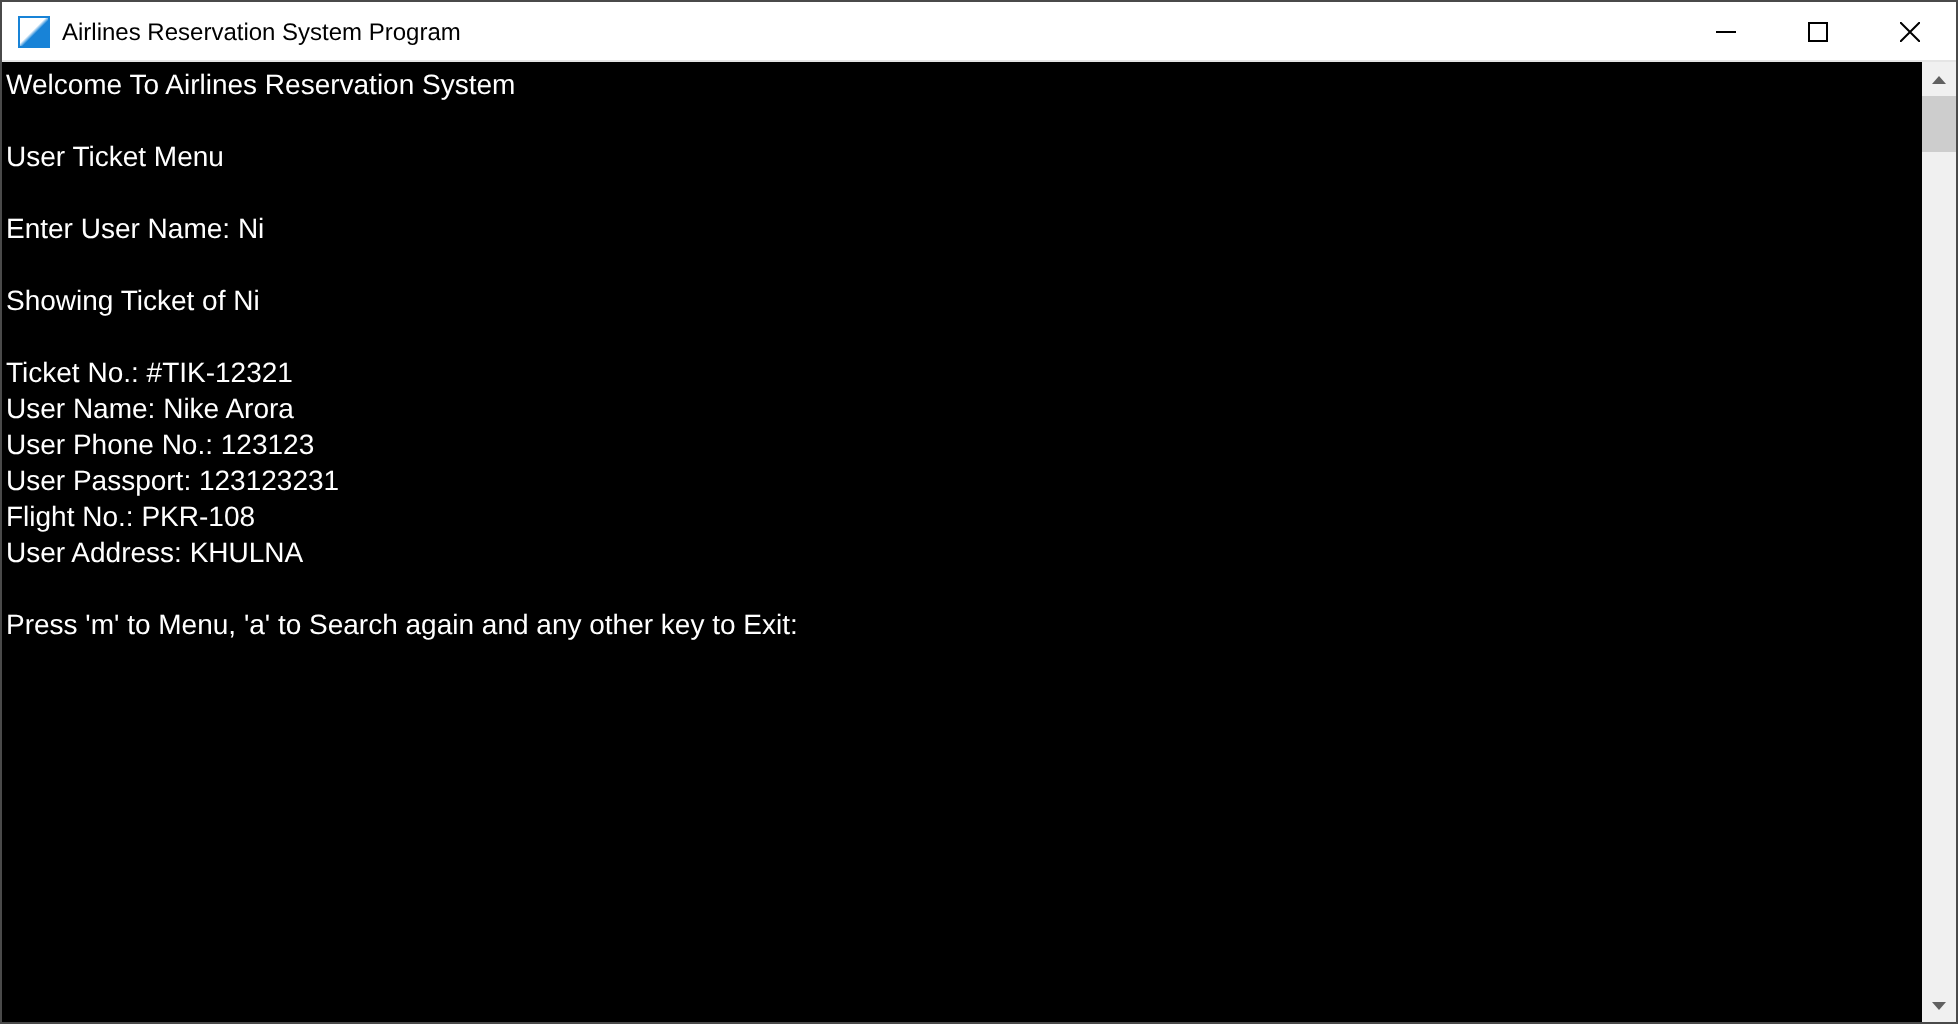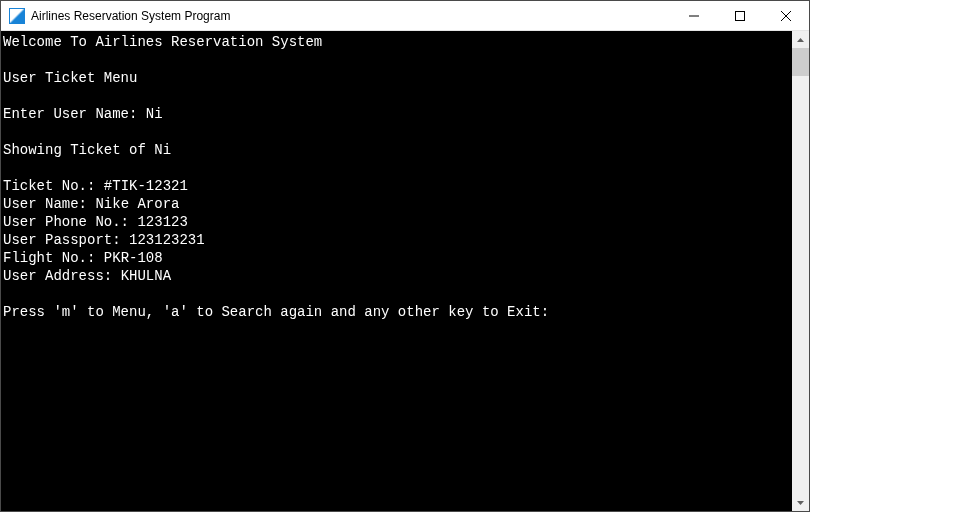--- a/index.html
+++ b/index.html
@@ -6,21 +6,21 @@
   body {
     margin: 0;
     padding: 0;
     background: #fff;
     font-family: "Segoe UI", Tahoma, sans-serif;
     width: 979px;
     height: 512px;
     overflow: hidden;
   }
   .window {
-    width: 810px;
+    width: 979px;
     height: 512px;
     border: 1px solid #4a4a4a;
     background: #fff;
     display: flex;
     flex-direction: column;
   }
   .titlebar {
     height: 30px;
     background: #fff;
     display: flex;
@@ -58,21 +58,21 @@
     flex: 1;
     display: flex;
     background: #000;
     position: relative;
     min-height: 0;
   }
   .console {
     flex: 1;
     padding: 2px 2px;
     color: #fff;
-    font-family: Liberation Mono, monospace;
+    font-family: Liberation Sans, sans-serif;
     font-size: 14px;
     line-height: 18px;
     white-space: pre;
     overflow: hidden;
   }
   .scrollbar {
     width: 17px;
     background: #f0f0f0;
     display: flex;
     flex-direction: column;

